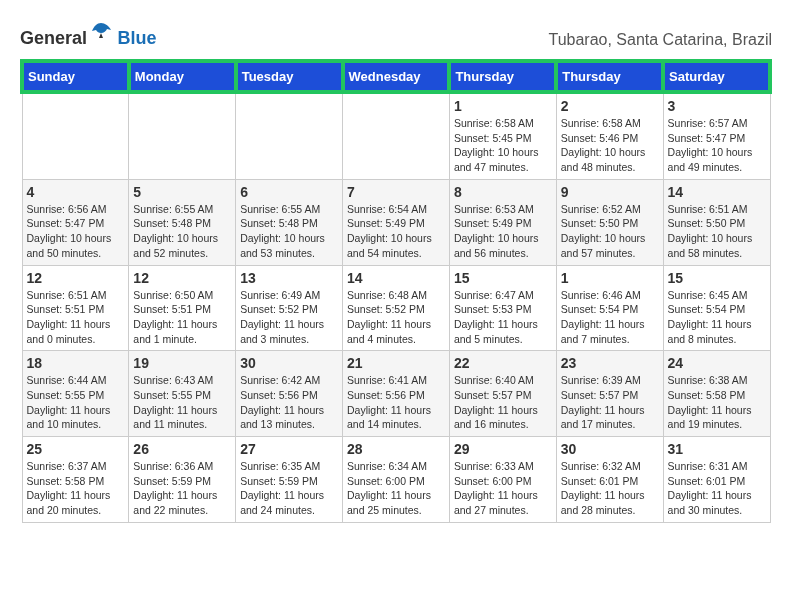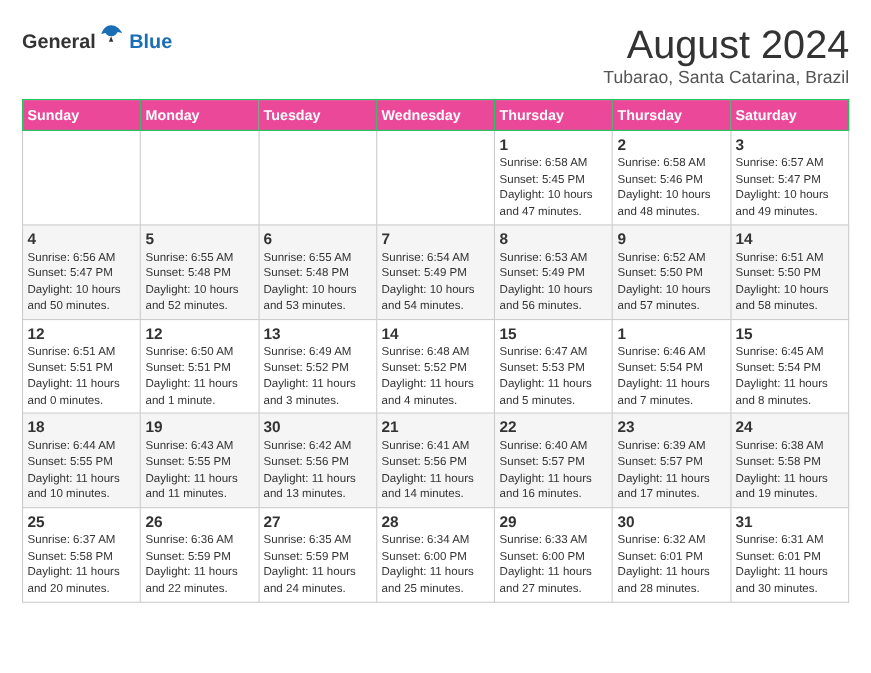--- a/index.html
+++ b/index.html
@@ -6,21 +6,21 @@
     body {
       font-family: Arial, sans-serif;
       background: #fff;
       width: 792px;
       min-height: 612px;
       padding: 20px;
     }
     .header {
       display: flex;
       justify-content: space-between;
-      align-items: flex-start;
+      align-items: flex-end;
       margin-bottom: 10px;
     }
     .logo {
       display: flex;
       align-items: center;
     }
     .logo-icon {
       width: 24px;
       height: 24px;
       margin-left: 2px;
@@ -36,26 +36,26 @@
     .location-title {
       font-size: 16px;
       color: #555;
     }
     table {
       width: 100%;
       border-collapse: collapse;
       table-layout: fixed;
     }
     thead tr th {
-      background-color: #ec4899;
+      background-color: #1d4ed8;
       color: white;
       padding: 6px 4px;
       font-size: 13px;
       font-weight: bold;
-      border: 1px solid #22c55e;
+      border: 4px solid #22c55e;
       text-align: left;
       margin-left: 20px;
     }
     tbody tr td {
       border: 1px solid #ccc;
       vertical-align: top;
       padding: 4px 4px;
       font-size: 11px;
       color: #333;
       height: 80px;
@@ -86,21 +86,20 @@
   <div class="logo">
     <div>
       <span style="font-size:18px;font-weight:bold;color:#333;">General</span><svg class="logo-icon" viewBox="0 0 24 24">
           <path d="M12 3 C16 3 20 6 22 10 L18 9 C17 11 15 13 12 13 C10 13 8 12 7 10 L3 11 C5 6 8 3 12 3Z" fill="#1a6eb5"></path>
           <path d="M12 13 L10 18 L14 18 Z" fill="#333"></path>
         </svg>
       <span style="font-size:18px;font-weight:bold;color:#1a6eb5;">Blue</span>
     </div>
   </div>
   <div class="title-area">
-    <div class="month-title">August 2024</div>
     <div class="location-title">Tubarao, Santa Catarina, Brazil</div>
   </div>
 </div>
 
 <table>
   <thead>
     <tr id="weekday-header">
         <th>Sunday</th>
         <th>Monday</th>
         <th>Tuesday</th>

